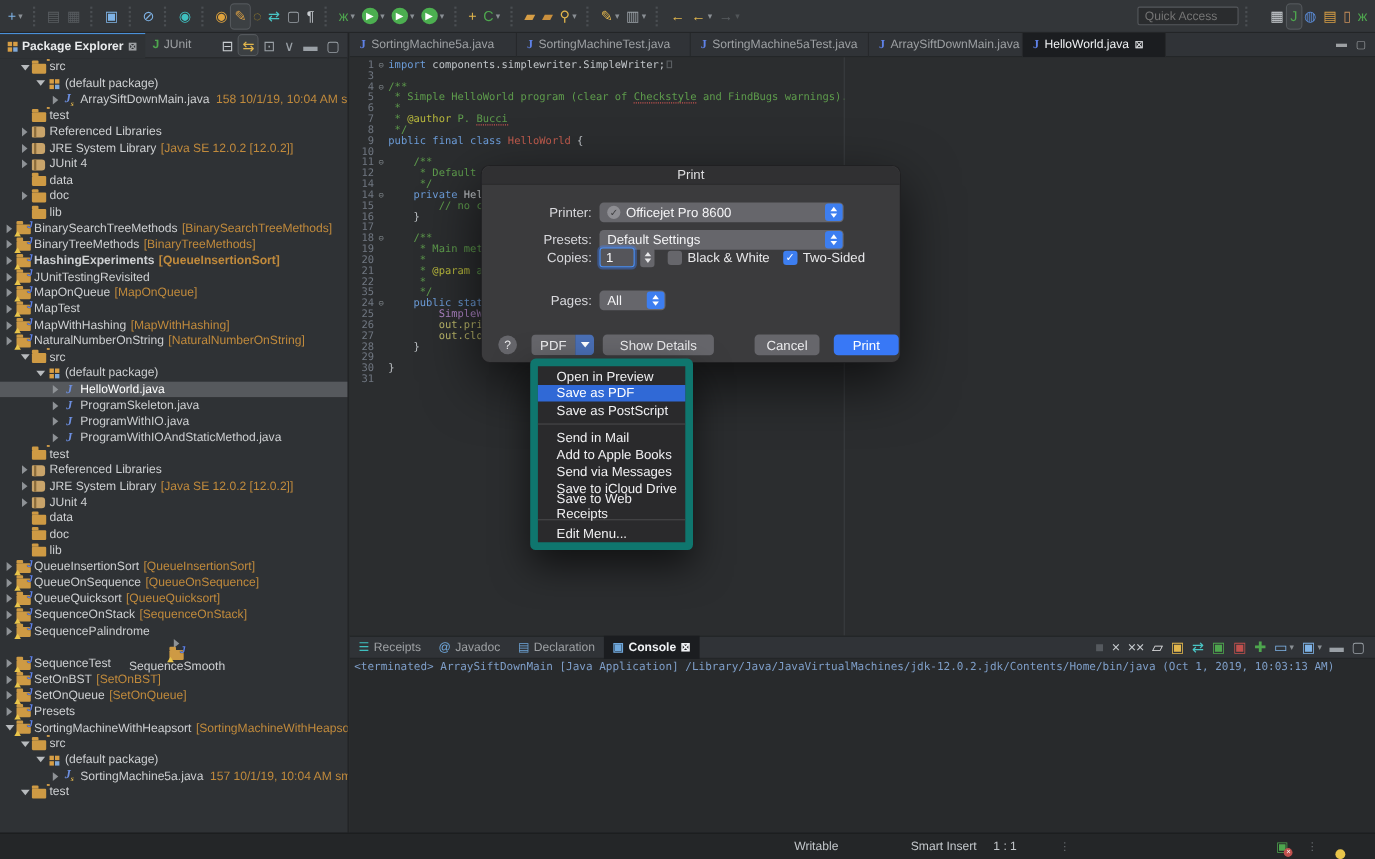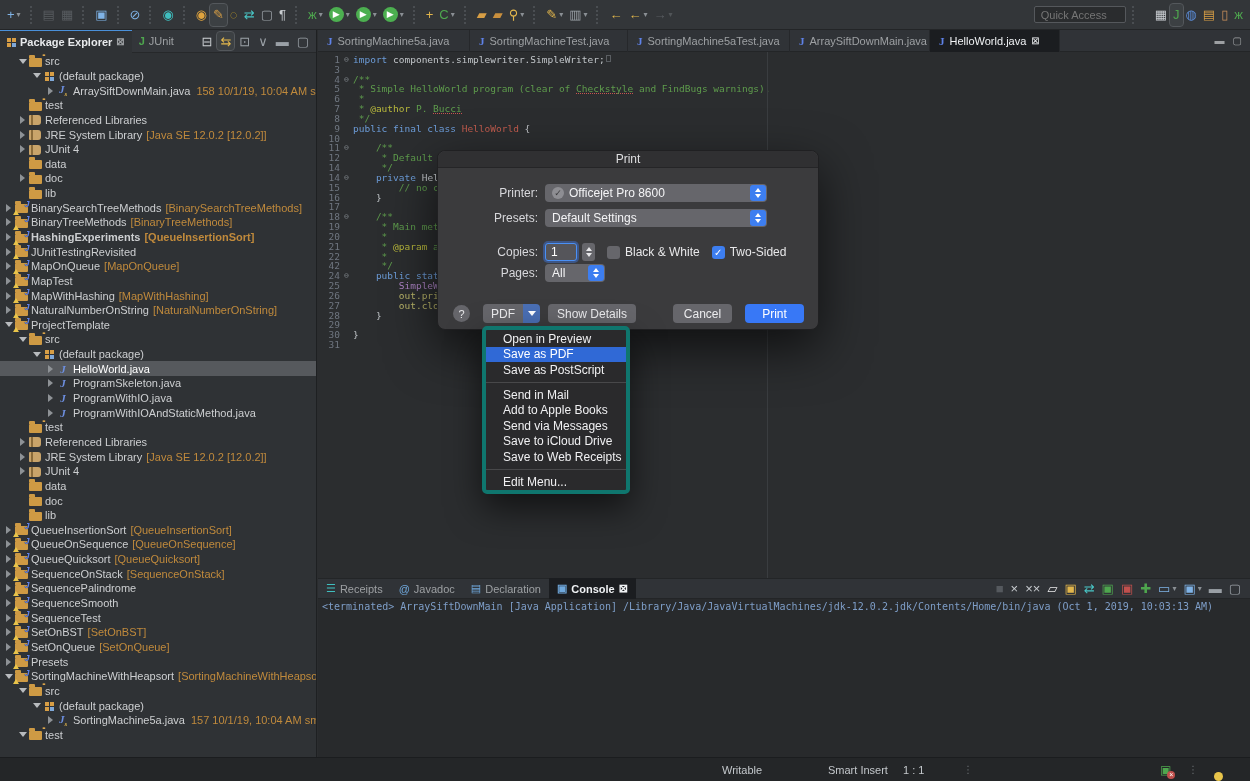--- a/index.html
+++ b/index.html
@@ -132,21 +132,21 @@
   .dbtn.blue { background:#3878F6; color:#fff; }
   .helpbtn { width:17px; height:17px; border-radius:50%; background:#66666B; color:#E8E8EA; font-size:11px;
              display:flex; align-items:center; justify-content:center; }
   .pdfbtn { display:flex; height:19px; border-radius:4px; overflow:hidden; }
   .pdfbtn .txt { background:#66666B; color:#ECECEE; font-size:12px; display:flex; align-items:center; padding:0 8px; }
   .pdfbtn .chev { width:17px; background:#4A6FB5; display:flex; align-items:center; justify-content:center; }
   .pdfbtn .chev i { width:0; height:0; border-left:4px solid transparent; border-right:4px solid transparent;
                     border-top:5px solid #fff; }
 
   
-  .pdfmenu { position:absolute; left:482px; top:326px; width:148px; background:#2A2A2C; border:4px solid #0f766e;
+  .pdfmenu { position:absolute; left:482px; top:326px; width:148px; background:#2A2A2C; border:7px solid #0f766e;
              border-radius:5px; box-shadow:0 14px 34px rgba(0,0,0,.6); z-index:60; padding:1px 0; }
   .mitem { height:15.6px; display:flex; align-items:center; padding-left:17px; font-size:12px; color:#F0F0F2; }
   .mitem.hl { background:#3069D6; color:#fff; }
   .msep { height:1px; background:#48484A; margin:4px 0; }
 </style>
 </head>
 <body>
 
 <div class="toolbar">
   <div id="tb-groups" style="display:flex;align-items:center;">
@@ -506,31 +506,20 @@
           <i class="tri-r"></i>
         </span>
         <span class="ticon">
           <i class="i-folder prj">
             <i class="warn"></i>
           </i>
         </span>
         <span class="lbl">NaturalNumberOnString</span>
         <span class="dec">[NaturalNumberOnString]</span>
       </div>
-      <div class="trow" style="padding-left: 4px;">
-        <span class="arr">
-          <i class="tri-d"></i>
-        </span>
-        <span class="ticon">
-          <i class="i-folder prj">
-            <i class="warn"></i>
-          </i>
-        </span>
-        <span class="lbl">ProjectTemplate</span>
-      </div>
       <div class="trow" style="padding-left: 18px;">
         <span class="arr">
           <i class="tri-d"></i>
         </span>
         <span class="ticon">
           <i class="i-folder srcf"></i>
         </span>
         <span class="lbl">src</span>
       </div>
       <div class="trow" style="padding-left: 32px;">
@@ -686,21 +675,21 @@
         <span class="arr">
           <i class="tri-r"></i>
         </span>
         <span class="ticon">
           <i class="i-folder prj">
             <i class="warn"></i>
           </i>
         </span>
         <span class="lbl">SequencePalindrome</span>
       </div>
-      <div class="trow" style="padding-left: 4px;">
+      <div class="trow" style="padding-left: 4px; flex-direction: column;">
         <span class="arr">
           <i class="tri-r"></i>
         </span>
         <span class="ticon">
           <i class="i-folder prj">
             <i class="warn"></i>
           </i>
         </span>
         <span class="lbl">SequenceSmooth</span>
       </div>
@@ -847,21 +836,21 @@
         <div class="cl"><span class="ln">14</span><span class="fold"></span><span class="cm">     */</span></div>
         <div class="cl"><span class="ln">14</span><span class="fold">⊖</span><span class="pl">    </span><span class="kw">private</span><span class="pl"> Hello</span></div>
         <div class="cl"><span class="ln">15</span><span class="fold"></span><span class="cm">        // no co</span></div>
         <div class="cl"><span class="ln">16</span><span class="fold"></span><span class="pl">    }</span></div>
         <div class="cl"><span class="ln">17</span><span class="fold"></span></div>
         <div class="cl"><span class="ln">18</span><span class="fold">⊖</span><span class="cm">    /**</span></div>
         <div class="cl"><span class="ln">19</span><span class="fold"></span><span class="cm">     * Main meth</span></div>
         <div class="cl"><span class="ln">20</span><span class="fold"></span><span class="cm">     *</span></div>
         <div class="cl"><span class="ln">21</span><span class="fold"></span><span class="cm">     * </span><span class="ann">@param</span><span class="cm"> arg</span></div>
         <div class="cl"><span class="ln">22</span><span class="fold"></span><span class="cm">     *</span></div>
-        <div class="cl"><span class="ln">42</span><span class="fold"></span><span class="cm">     */</span></div>
+        <div class="cl"><span class="ln">35</span><span class="fold"></span><span class="cm">     */</span></div>
         <div class="cl"><span class="ln">24</span><span class="fold">⊖</span><span class="pl">    </span><span class="kw">public stati</span></div>
         <div class="cl"><span class="ln">25</span><span class="fold"></span><span class="pl">        </span><span class="str">SimpleWri</span></div>
         <div class="cl"><span class="ln">26</span><span class="fold"></span><span class="pl">        </span><span class="mth">out.prin</span></div>
         <div class="cl"><span class="ln">27</span><span class="fold"></span><span class="pl">        </span><span class="mth">out.clos</span></div>
         <div class="cl"><span class="ln">28</span><span class="fold"></span><span class="pl">    }</span></div>
         <div class="cl"><span class="ln">29</span><span class="fold"></span></div>
         <div class="cl"><span class="ln">30</span><span class="fold"></span><span class="pl">}</span></div>
         <div class="cl"><span class="ln">31</span><span class="fold"></span></div>
       </div>
   </div>
@@ -966,21 +955,21 @@
     <span class="dlabel">Presets:</span>
     <div class="dropdown" style="width:222px">
       <span>Default Settings</span>
       <span class="dd-stepper">
           <i class="up"></i>
           <i class="dn"></i>
         </span>
     </div>
   </div>
 
-  <div class="drow" style="top:92px">
+  <div class="drow" style="top:74px">
     <span class="dlabel">Copies:</span>
     <div class="copies-field">
       <span>1</span>
     </div>
     <div class="mini-stepper">
         <i class="up"></i>
         <i class="dn"></i>
       </div>
     <span class="chk" id="chk-bw"></span>
     <span class="chklabel">Black &amp; White</span>
@@ -1000,21 +989,21 @@
   </div>
 
   <div class="drow" style="top:153px">
     <span class="helpbtn" style="margin-left:15px">?</span>
     <div class="pdfbtn" style="margin-left:13px">
       <span class="txt">PDF</span>
       <span class="chev">
           <i></i>
         </span>
     </div>
-    <div class="dbtn" style="width:88px;margin-left:8px">Show Details</div>
+    <div class="dbtn" style="width:101px;margin-left:8px">Show Details</div>
     <div class="dbtn" style="width:59px;margin-left:37px">Cancel</div>
     <div class="dbtn blue" style="width:59px;margin-left:13px">Print</div>
   </div>
 </div>
 
 <div class="pdfmenu" id="pdfmenu">
     <div class="mitem">Open in Preview</div>
     <div class="mitem hl">Save as PDF</div>
     <div class="mitem">Save as PostScript</div>
     <div class="msep"></div>

